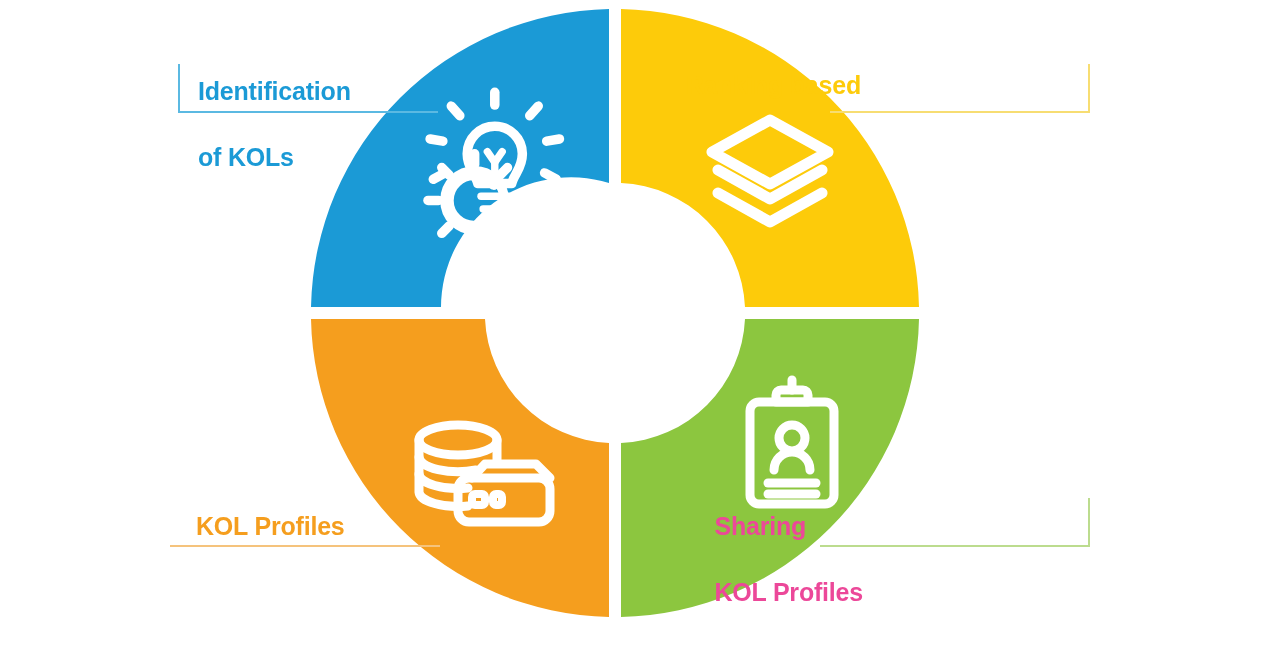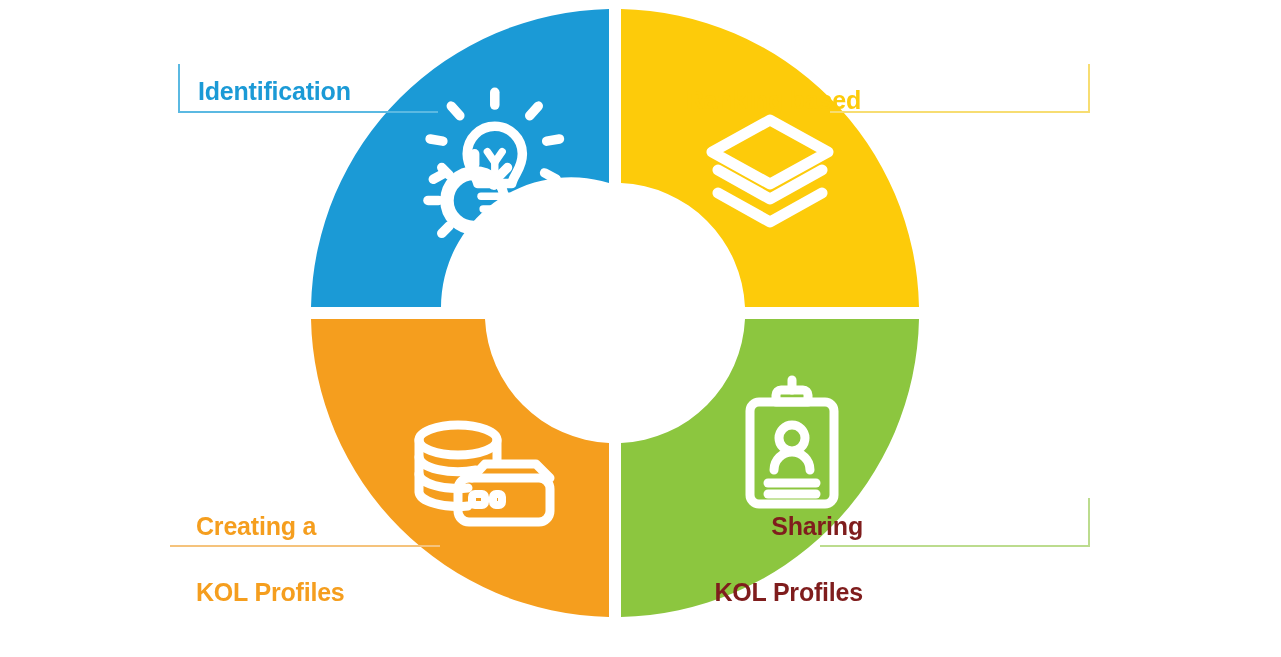--- a/index.html
+++ b/index.html
@@ -50,35 +50,35 @@
   .label .line1, .label .line2 { display: block; }
 
   .label-tl {
     left: 198px;
     top: 42px;
     color: #1b9ad6;
     text-align: left;
   }
   .label-tr {
     right: 198px;
-    top: 51px;
+    top: 36px;
     color: #fdcb0a;
     text-align: center;
   }
   .label-bl {
     left: 196px;
     top: 477px;
     color: #f59e1e;
     text-align: left;
   }
   .label-br {
     right: 196px;
     top: 477px;
-    color: #7f1d1d;
-    text-align: right;
+    color: #ec4899;
+    text-align: left;
   }
 
   
   .rule-h {
     position: absolute;
     height: 1.6px;
   }
   .rule-v {
     position: absolute;
     width: 1.6px;
@@ -197,29 +197,29 @@
   <div class="rule-v rule-tr-v"></div>
   <div class="rule-h rule-tr-h"></div>
 
   <div class="rule-h rule-bl-h"></div>
 
   <div class="rule-v rule-br-v"></div>
   <div class="rule-h rule-br-h"></div>
 
   <div class="label label-tl">
     <span class="line1">Identification</span>
+    <span class="line2">of KOLs</span>
   </div>
 
   <div class="label label-tr">
     <span class="line1">Ranking based</span>
   </div>
 
   <div class="label label-br">
     <span class="line1">Sharing</span>
     <span class="line2">KOL Profiles</span>
   </div>
 
   <div class="label label-bl">
-    <span class="line1">Creating a</span>
     <span class="line2">KOL Profiles</span>
   </div>
 
 </div>
 
 </body></html>

